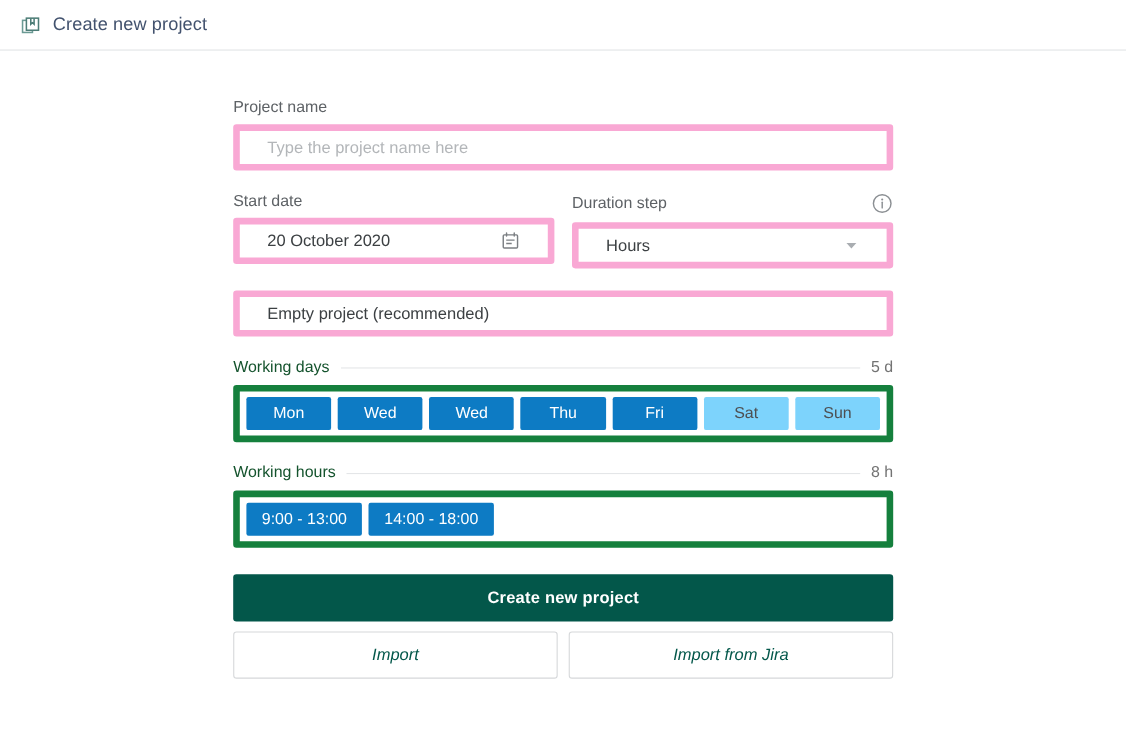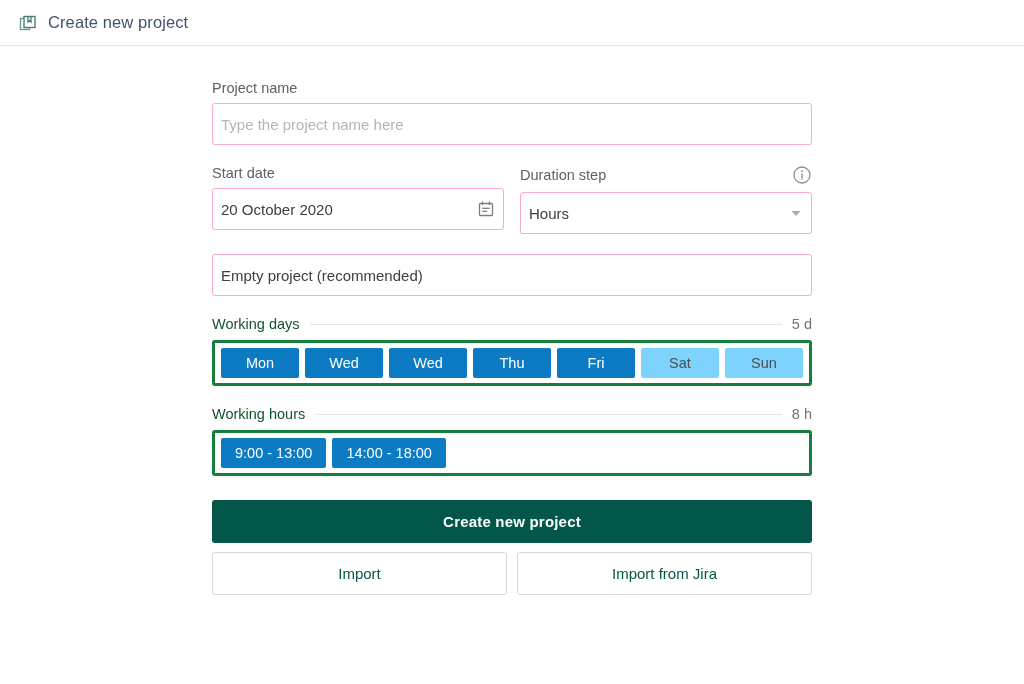--- a/index.html
+++ b/index.html
@@ -35,41 +35,41 @@
   }
   .titlebar-title {
     font-size: 16.5px;
     color: #42526e;
     letter-spacing: .1px;
   }
 
   
   .form {
     width: 600px;
-    margin: 8px auto;
+    margin: 18px auto;
     padding-top: 26px;
     box-sizing: border-box;
   }
 
   .field-label {
     font-size: 14.5px;
     color: #5e6266;
     margin-bottom: 7px;
     display: block;
   }
 
   .input-box {
     height: 42px;
     box-sizing: border-box;
-    border: 1px solid #f9a8d4;
+    border: 6px solid #f9a8d4;
     border-radius: 3px;
     background: #fff;
     display: flex;
     align-items: center;
-    padding: 0 8px;
+    padding: 0 25px;
     font-size: 15px;
     color: #3c4043;
   }
   .input-box .placeholder { color: #b3b6b9; }
   .input-box .value { color: #3c4043; }
   .input-box .grow { flex: 1 1 auto; }
 
   .row {
     display: flex;
     gap: 16px;
@@ -104,21 +104,21 @@
     margin: 0 10px;
   }
   .section-head .section-value {
     font-size: 14.5px;
     color: #737373;
     white-space: nowrap;
   }
 
   
   .chip-group {
-    border: 3px solid #15803d;
+    border: 6px solid #15803d;
     border-radius: 3px;
     background: #fff;
     padding: 5px 6px;
     display: flex;
     gap: 6px;
     box-sizing: border-box;
   }
   .chip-group.days .chip { flex: 1 1 0; }
   .chip {
     height: 30px;
@@ -155,20 +155,21 @@
   .btn-secondary {
     background: #ffffff;
     border: 1px solid #d6d8da;
     color: #03574a;
     flex: 1 1 0;
   }
   .btn-row {
     display: flex;
     gap: 10px;
     margin-top: 9px;
+    font-style: italic;
   }
 </style>
 </head>
 <body>
 
 <div class="titlebar">
   <span class="titlebar-icon">
     <svg width="18" height="18" viewBox="0 0 18 18">
       <rect x="1.5" y="4.5" width="9" height="11" fill="none" stroke="#6b9a94" stroke-width="1.4"></rect>
       <rect x="5" y="2.5" width="11" height="11" fill="#ffffff" stroke="#4d7d77" stroke-width="1.4"></rect>

